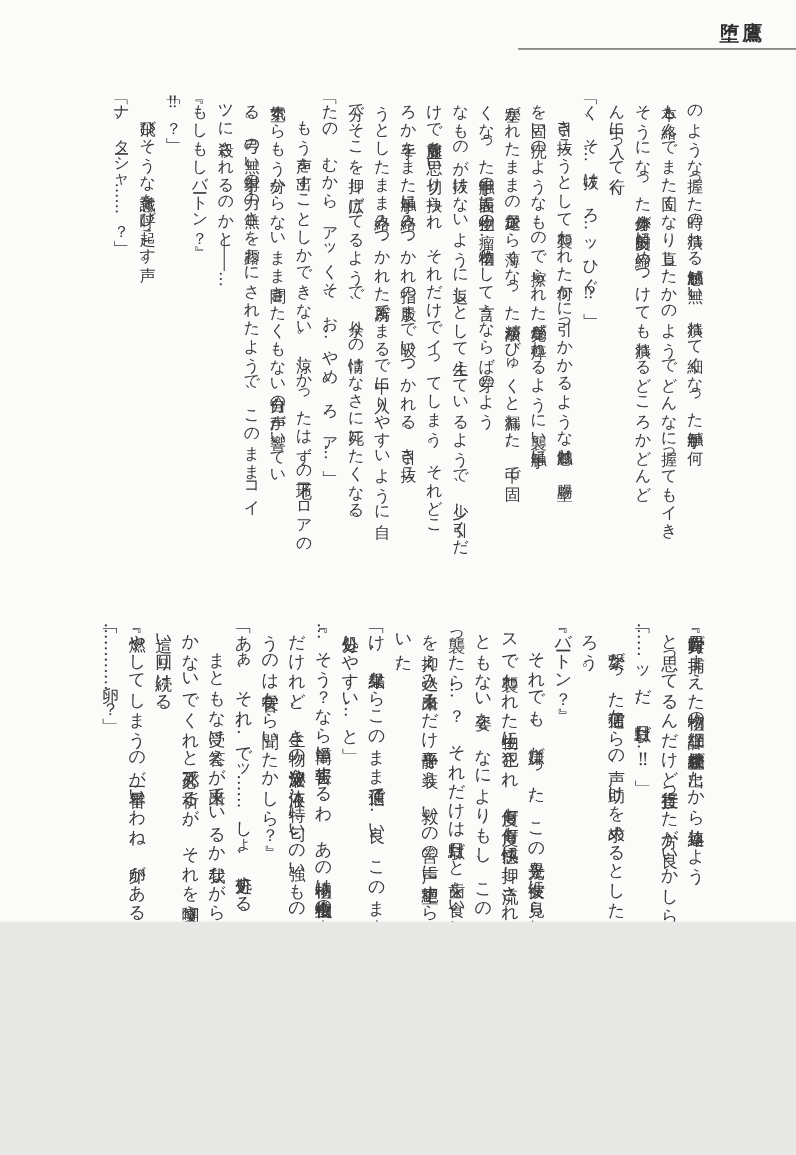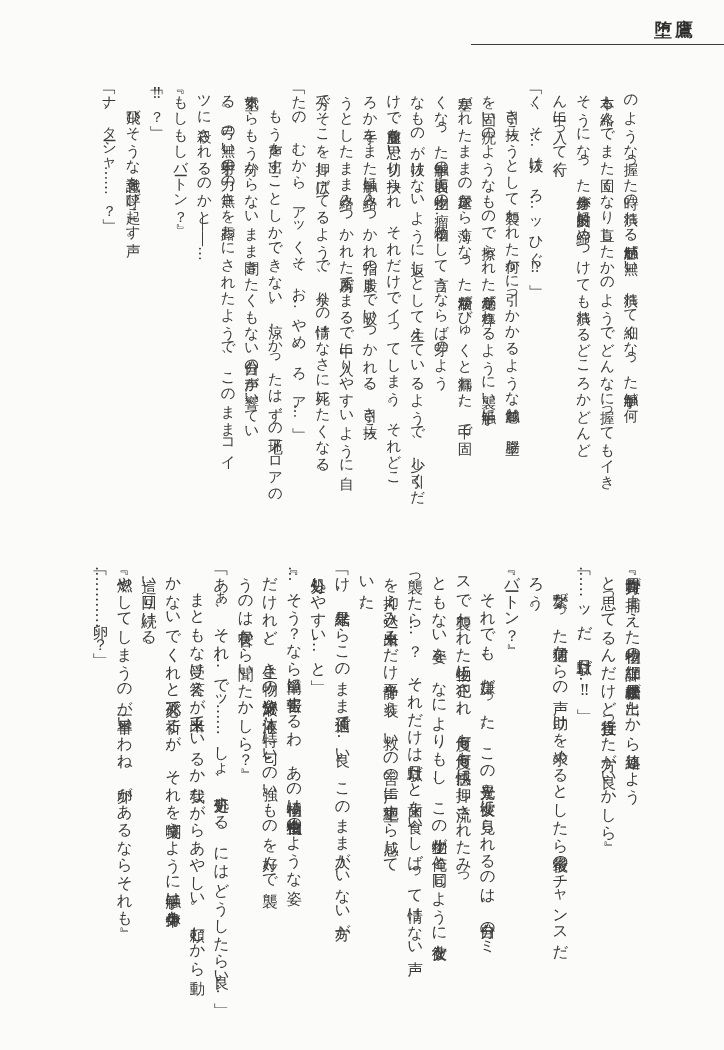--- a/index.html
+++ b/index.html
@@ -3,21 +3,21 @@
 <meta charset="utf-8">
 <style>
   html, body {
     margin: 0;
     padding: 0;
     background: #e8e8e6;
   }
   .page {
     position: relative;
     width: 724px;
-    height: 1050px;
+    height: 838px;
     background: #fbfbf9;
     overflow: hidden;
     font-family: "DejaVu Serif", "Liberation Serif", serif;
   }
   .header-title {
     position: absolute;
     top: 18px;
     right: 28px;
     font-size: 18px;
     font-weight: bold;

